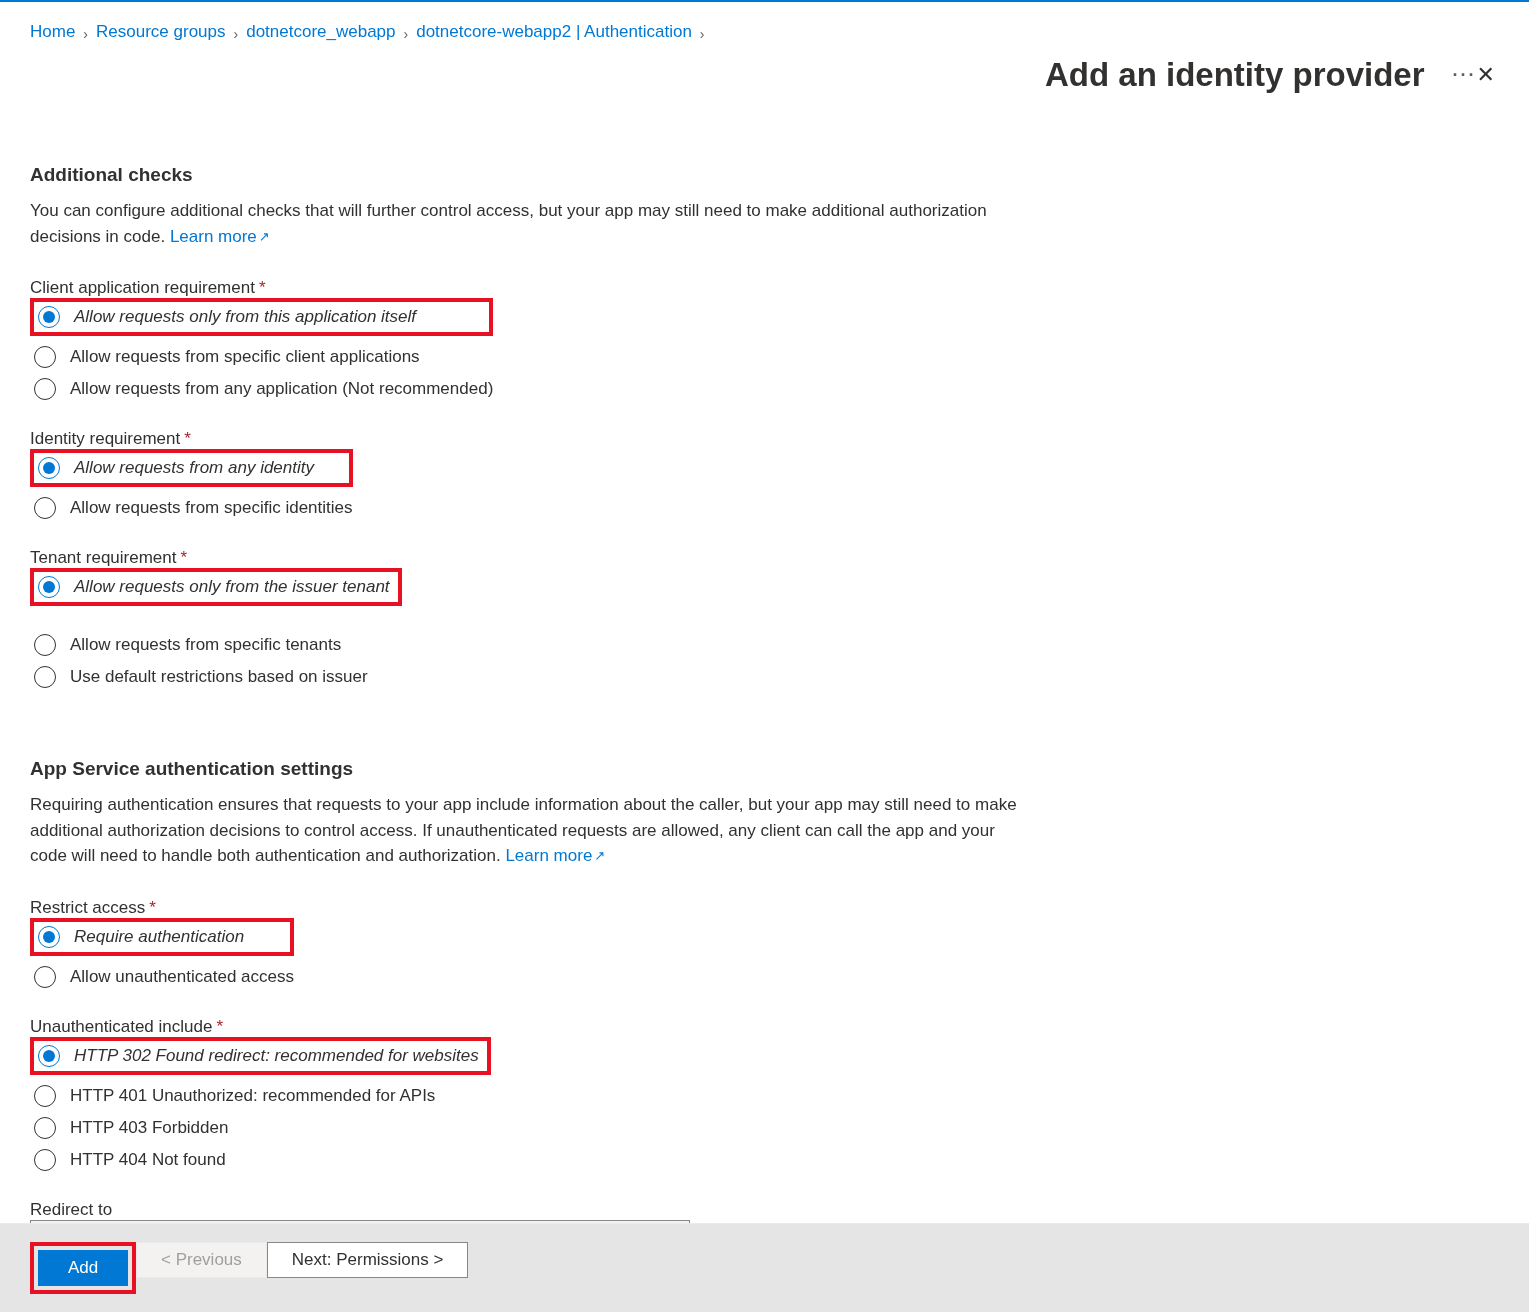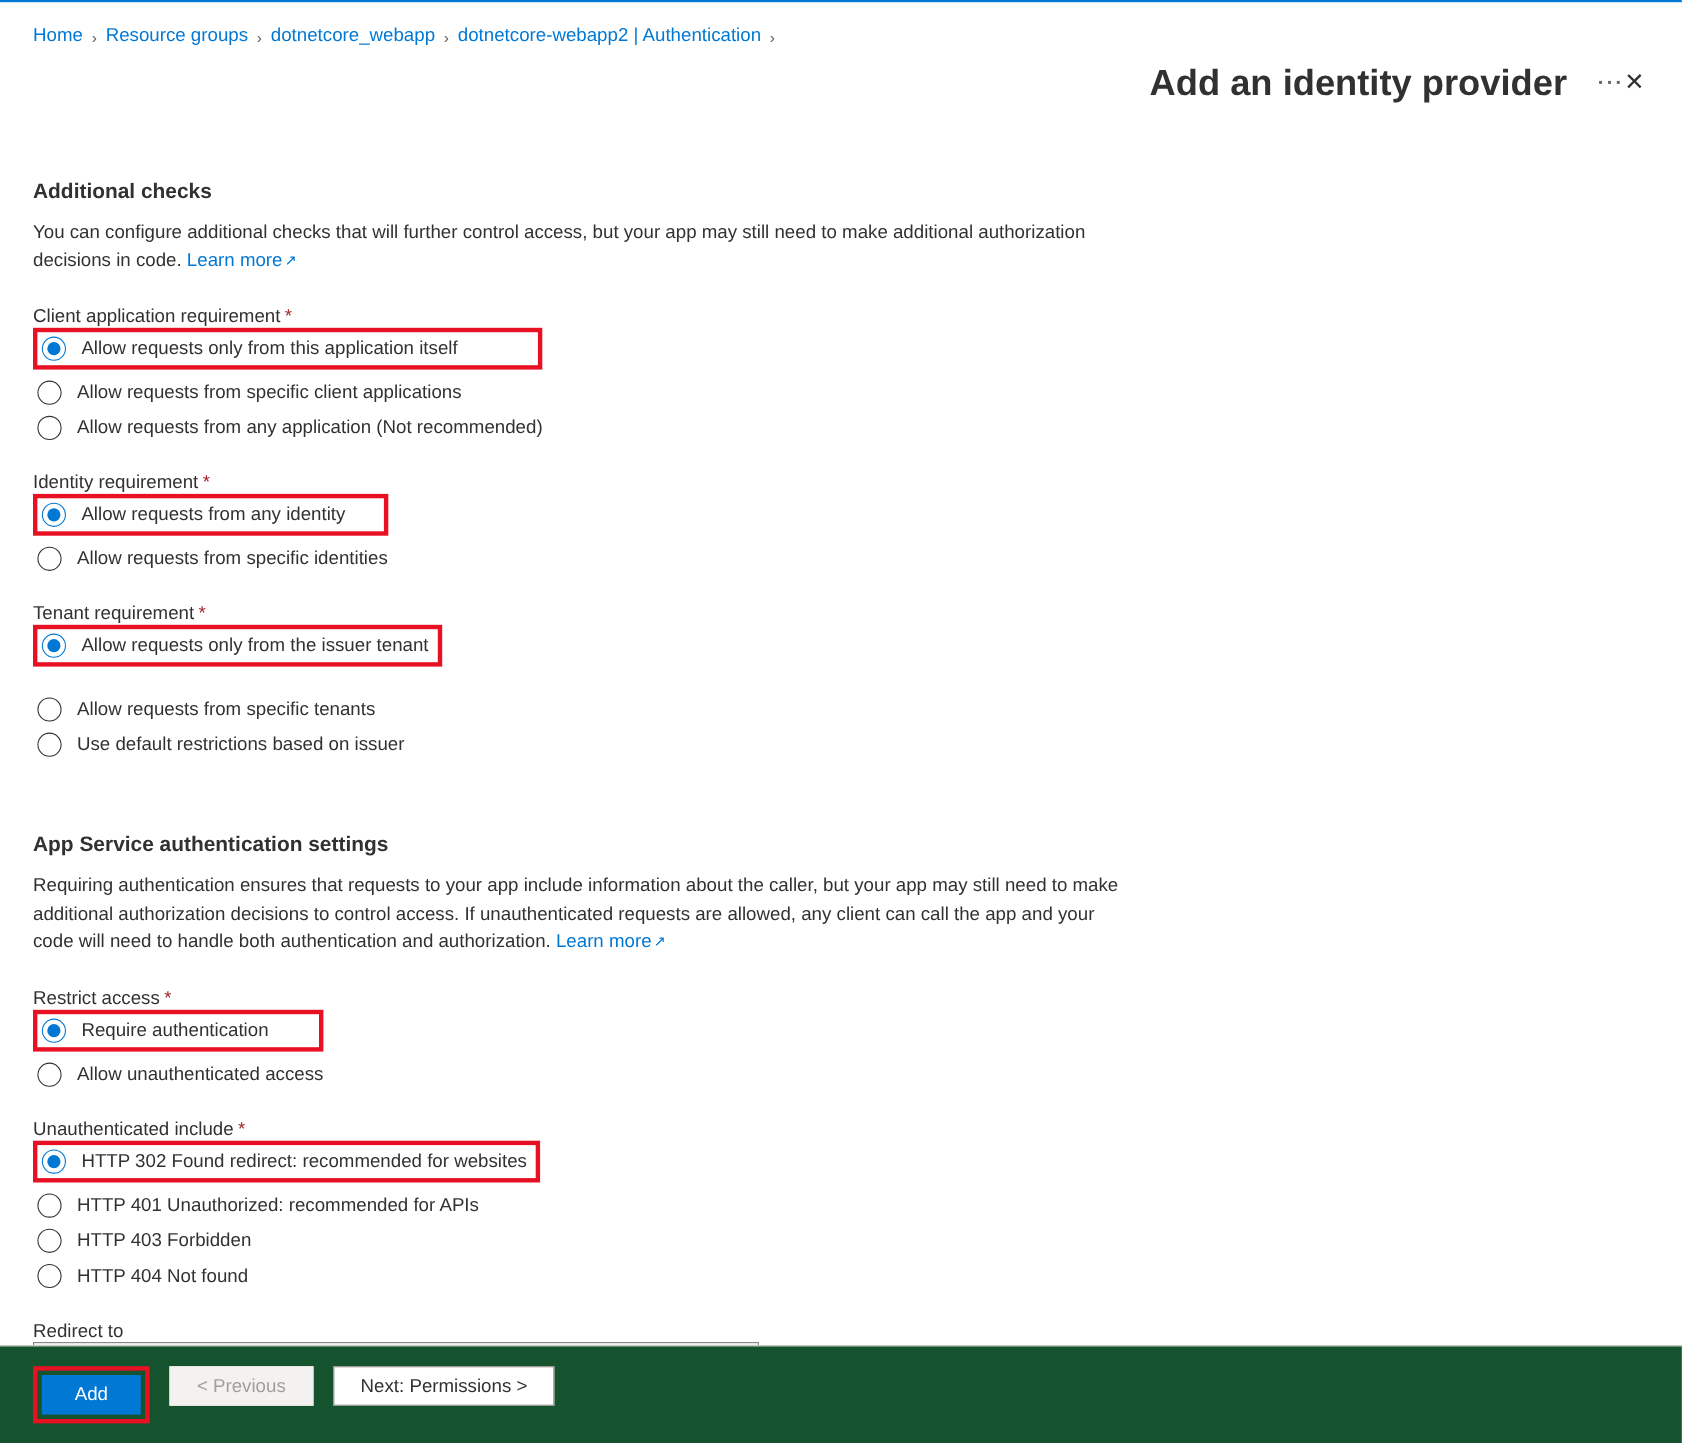--- a/index.html
+++ b/index.html
@@ -165,20 +165,21 @@
       font-size: 17px;
       color: #323130;
       cursor: pointer;
     }
     .red-highlight {
       border: 4px solid #e81123;
       padding: 4px 8px 4px 4px;
       display: inline-flex;
       align-items: center;
       gap: 14px;
+      font-style: italic;
     }
     .section-spacer {
       height: 58px;
     }
     .extra-gap {
       margin-top: 18px;
     }
     .dropdown {
       width: 660px;
       height: 26px;
@@ -213,22 +214,21 @@
       display: inline-block;
     }
     .footer-bar {
       position: absolute;
       left: 0;
       right: 0;
       bottom: 0;
       border-top: 1px solid #edebe9;
       padding: 18px 10px 18px 30px;
       display: flex;
-      gap: 18px;
-      background: #14532d;
+      background: #e5e5e5;
     }
     .btn {
       height: 36px;
       padding: 0 24px;
       font-size: 17px;
       border: 1px solid #8a8886;
       background: #fff;
       cursor: pointer;
       display: flex;
       align-items: center;

